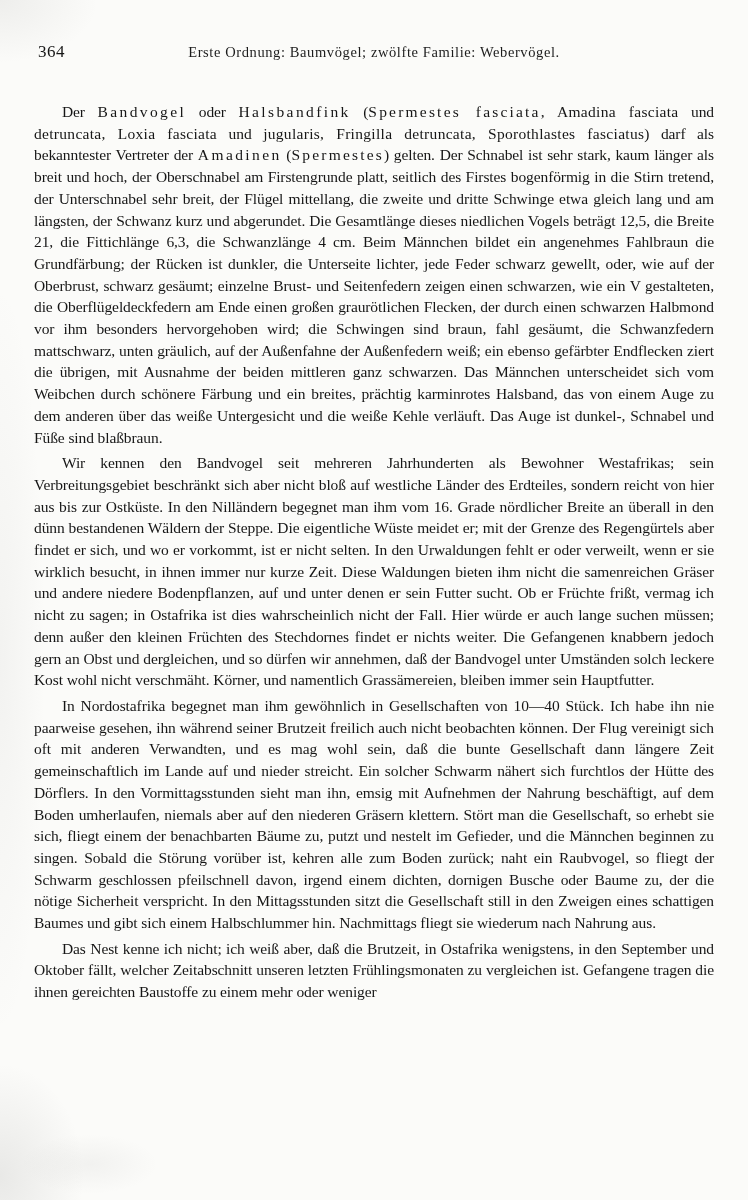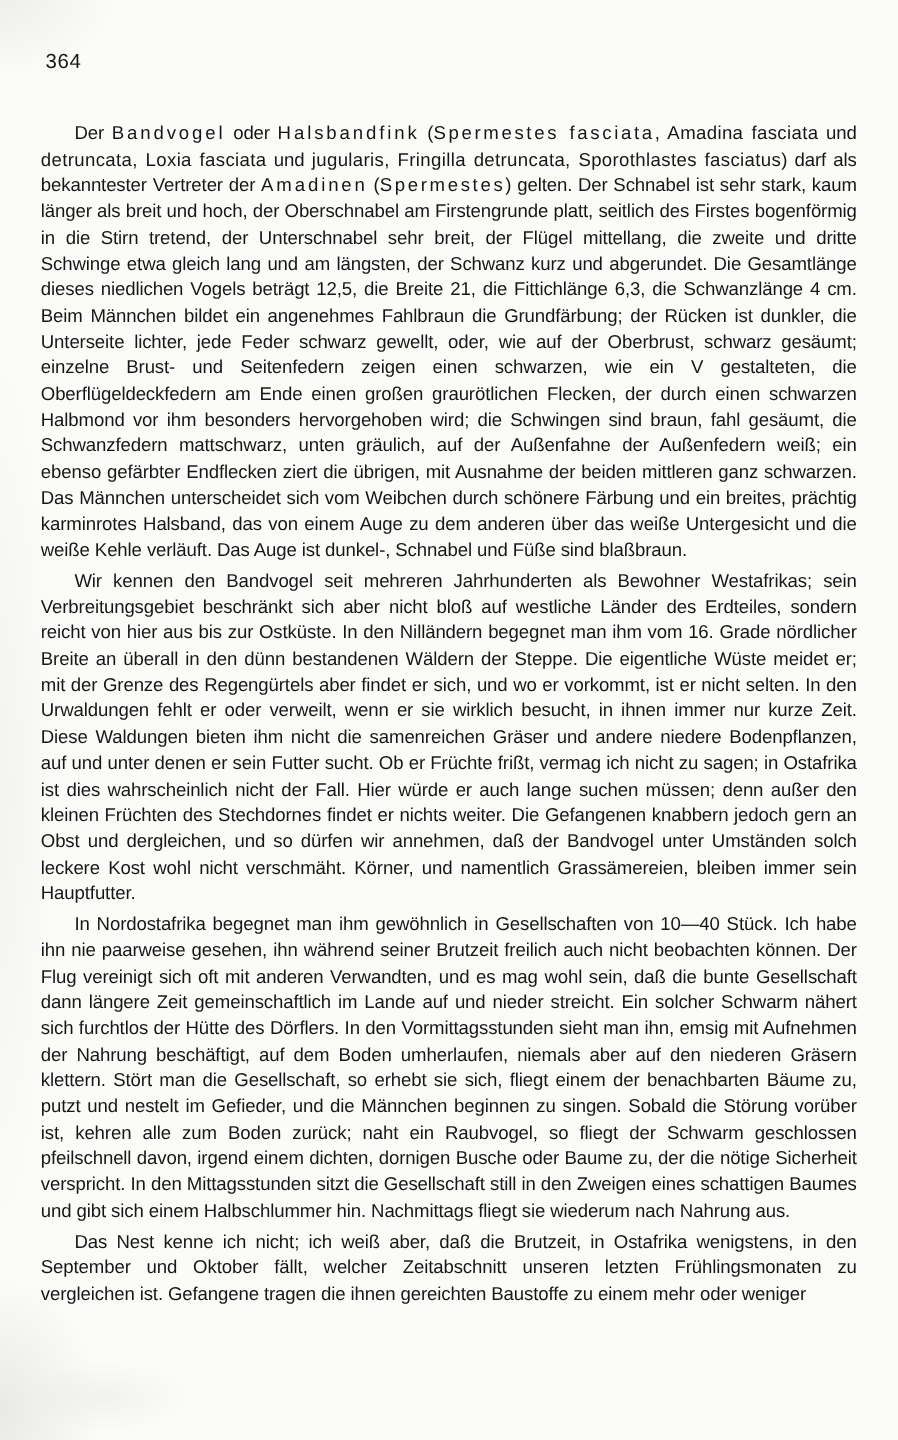--- a/index.html
+++ b/index.html
@@ -6,21 +6,21 @@
     margin: 0;
     padding: 0;
     background: #ffffff;
   }
   .page {
     position: relative;
     width: 748px;
     height: 1200px;
     overflow: hidden;
     background-color: var(--paper, #fbfbf9);
-    font-family: Liberation Sans, sans-serif;
+    font-family: Liberation Serif, serif;
     color: var(--ink, #161616);
   }
   
   .page::before {
     content: "";
     position: absolute;
     inset: 0;
     pointer-events: none;
     background:
       radial-gradient(ellipse 140px 90px at 0% 0%, rgba(120,120,118,0.10), transparent 70%),
@@ -71,20 +71,21 @@
   .s-a { letter-spacing: 0.3px; }
   
   .s-asp { letter-spacing: 2.2px; }
 </style>
 </head>
 <body>
 
 <div class="page" style="--paper: #fbfbf9; --ink: #161616;">
   <div class="header-row">
     <span class="page-number">364</span>
+    <div class="running-header">Erste Ordnung: Baumvögel; zwölfte Familie: Webervögel.</div>
   </div>
   <div class="body-text">
       <p class="para"><span class="s-f">Der </span><span class="s-sp">Bandvogel</span><span class="s-f"> oder </span><span class="s-sp">Halsbandfink</span><span class="s-f"> (</span><span class="s-asp">Spermestes fasciata</span><span class="s-a">, Amadina fasciata</span><span class="s-f"> und </span><span class="s-a">detruncata, Loxia fasciata</span><span class="s-f"> und </span><span class="s-a">jugularis, Fringilla detruncata, Sporothlastes fasciatus</span><span class="s-f">) darf als bekanntester Vertreter der </span><span class="s-sp">Amadinen</span><span class="s-f"> (</span><span class="s-asp">Spermestes</span><span class="s-f">) gelten.  Der Schnabel ist sehr stark, kaum länger als breit und hoch, der Oberschnabel am Firstengrunde platt, seitlich des Firstes bogenförmig in die Stirn tretend, der Unterschnabel sehr breit, der Flügel mittellang, die zweite und dritte Schwinge etwa gleich lang und am längsten, der Schwanz kurz und abgerundet.  Die Gesamtlänge dieses niedlichen Vogels beträgt 12,5, die Breite 21, die Fittichlänge 6,3, die Schwanzlänge 4 cm.  Beim Männchen bildet ein angenehmes Fahlbraun die Grundfärbung; der Rücken ist dunkler, die Unterseite lichter, jede Feder schwarz gewellt, oder, wie auf der Oberbrust, schwarz gesäumt; einzelne Brust- und Seitenfedern zeigen einen schwarzen, wie ein V gestalteten, die Oberflügeldeckfedern am Ende einen großen graurötlichen Flecken, der durch einen schwarzen Halbmond vor ihm besonders hervorgehoben wird; die Schwingen sind braun, fahl gesäumt, die Schwanzfedern mattschwarz, unten gräulich, auf der Außenfahne der Außenfedern weiß; ein ebenso gefärbter Endflecken ziert die übrigen, mit Ausnahme der beiden mittleren ganz schwarzen.  Das Männchen unterscheidet sich vom Weibchen durch schönere Färbung und ein breites, prächtig karminrotes Halsband, das von einem Auge zu dem anderen über das weiße Untergesicht und die weiße Kehle verläuft.  Das Auge ist dunkel-, Schnabel und Füße sind blaßbraun.</span></p>
       <p class="para"><span class="s-f">Wir kennen den Bandvogel seit mehreren Jahrhunderten als Bewohner Westafrikas; sein Verbreitungsgebiet beschränkt sich aber nicht bloß auf westliche Länder des Erdteiles, sondern reicht von hier aus bis zur Ostküste.  In den Nilländern begegnet man ihm vom 16. Grade nördlicher Breite an überall in den dünn bestandenen Wäldern der Steppe.  Die eigentliche Wüste meidet er; mit der Grenze des Regengürtels aber findet er sich, und wo er vorkommt, ist er nicht selten.  In den Urwaldungen fehlt er oder verweilt, wenn er sie wirklich besucht, in ihnen immer nur kurze Zeit.  Diese Waldungen bieten ihm nicht die samenreichen Gräser und andere niedere Bodenpflanzen, auf und unter denen er sein Futter sucht.  Ob er Früchte frißt, vermag ich nicht zu sagen; in Ostafrika ist dies wahrscheinlich nicht der Fall.  Hier würde er auch lange suchen müssen; denn außer den kleinen Früchten des Stechdornes findet er nichts weiter.  Die Gefangenen knabbern jedoch gern an Obst und dergleichen, und so dürfen wir annehmen, daß der Bandvogel unter Umständen solch leckere Kost wohl nicht verschmäht.  Körner, und namentlich Grassämereien, bleiben immer sein Hauptfutter.</span></p>
       <p class="para"><span class="s-f">In Nordostafrika begegnet man ihm gewöhnlich in Gesellschaften von 10—40 Stück.  Ich habe ihn nie paarweise gesehen, ihn während seiner Brutzeit freilich auch nicht beobachten können.  Der Flug vereinigt sich oft mit anderen Verwandten, und es mag wohl sein, daß die bunte Gesellschaft dann längere Zeit gemeinschaftlich im Lande auf und nieder streicht.  Ein solcher Schwarm nähert sich furchtlos der Hütte des Dörflers.  In den Vormittagsstunden sieht man ihn, emsig mit Aufnehmen der Nahrung beschäftigt, auf dem Boden umherlaufen, niemals aber auf den niederen Gräsern klettern.  Stört man die Gesellschaft, so erhebt sie sich, fliegt einem der benachbarten Bäume zu, putzt und nestelt im Gefieder, und die Männchen beginnen zu singen.  Sobald die Störung vorüber ist, kehren alle zum Boden zurück; naht ein Raubvogel, so fliegt der Schwarm geschlossen pfeilschnell davon, irgend einem dichten, dornigen Busche oder Baume zu, der die nötige Sicherheit verspricht.  In den Mittagsstunden sitzt die Gesellschaft still in den Zweigen eines schattigen Baumes und gibt sich einem Halbschlummer hin.  Nachmittags fliegt sie wiederum nach Nahrung aus.</span></p>
       <p class="para"><span class="s-f">Das Nest kenne ich nicht; ich weiß aber, daß die Brutzeit, in Ostafrika wenigstens, in den September und Oktober fällt, welcher Zeitabschnitt unseren letzten Frühlingsmonaten zu vergleichen ist.  Gefangene tragen die ihnen gereichten Baustoffe zu einem mehr oder weniger</span></p>
     </div>
 </div>
 
 </body></html>

